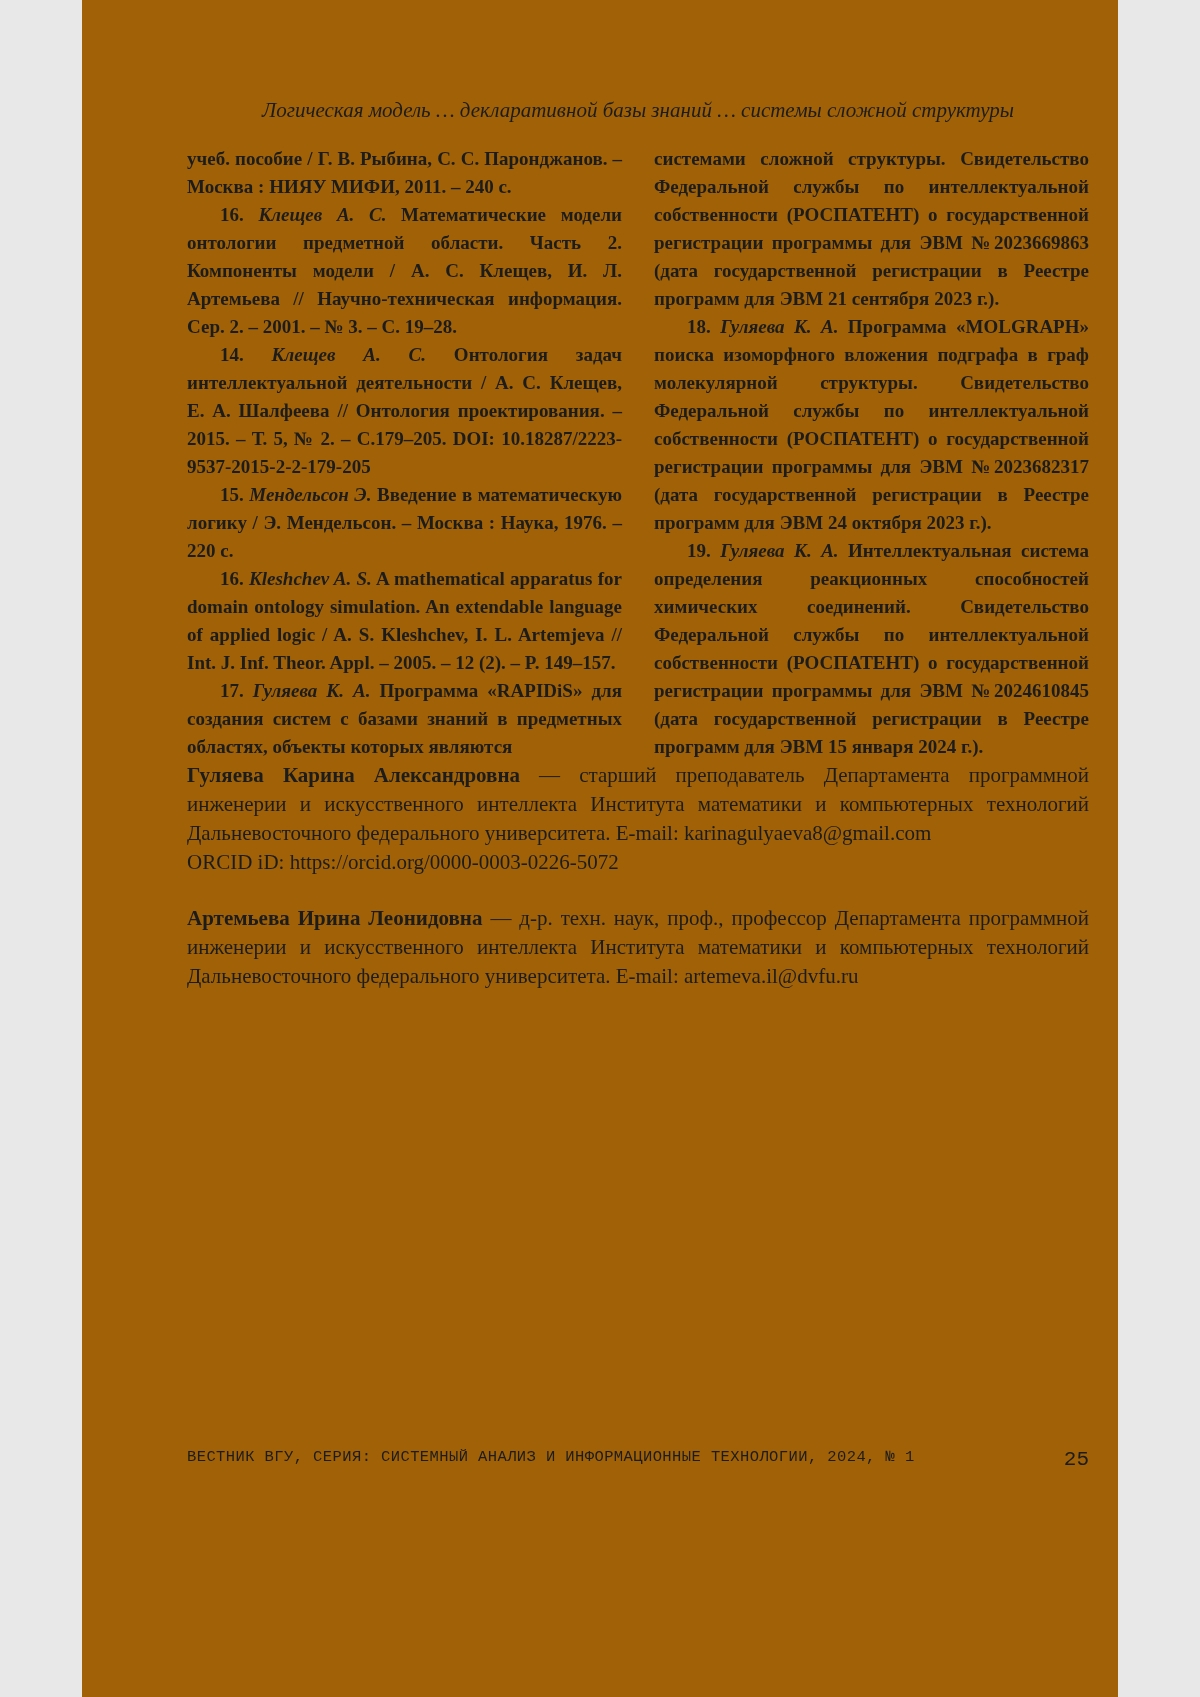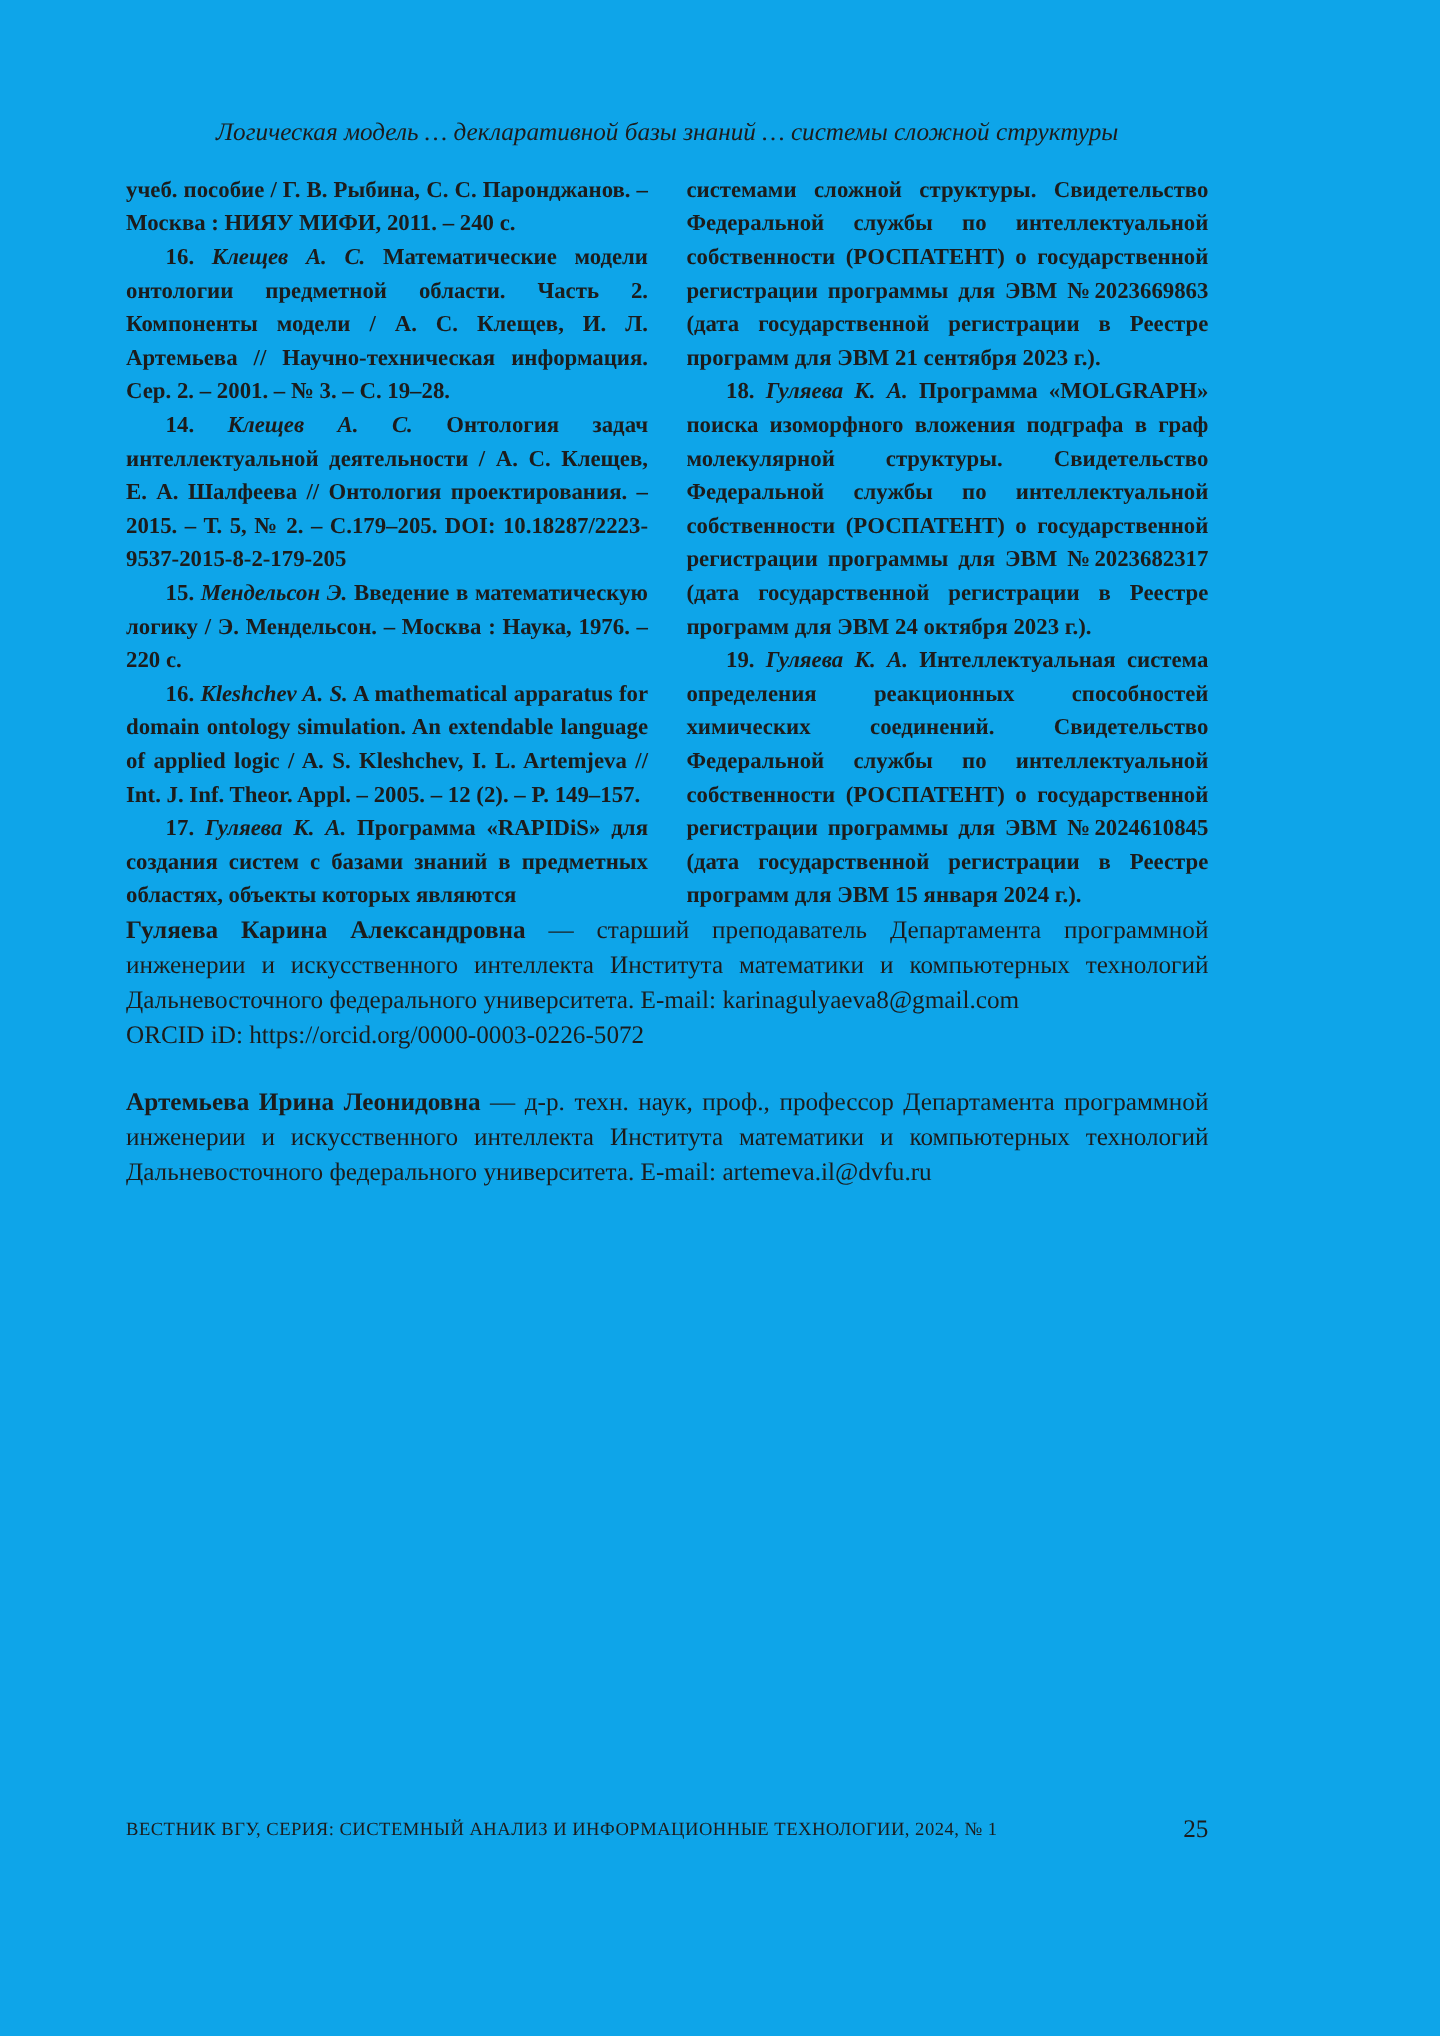--- a/index.html
+++ b/index.html
@@ -1,22 +1,22 @@
 <!DOCTYPE html>
 <html lang="ru"><head>
 <meta charset="utf-8">
 <style>
   * { margin: 0; padding: 0; box-sizing: border-box; }
   html, body { background: #e8e8e8; }
   .page {
-    width: 1200px;
+    width: 1036px;
     height: 1697px;
     margin: 0 auto;
     position: relative;
-    background: #0ea5e9;
+    background: #a16207;
     font-family: "Liberation Serif", "DejaVu Serif", serif;
     color: #1c1c1c;
   }
   .content {
     position: absolute;
     left: 105px;
     top: 96px;
     width: 902px;
   }
   .running-head {
@@ -41,45 +41,46 @@
   span.bold { font-weight: bold; }
   .authors {
     font-size: 21px;
     line-height: 29px;
     text-align: justify;
   }
   .author-block { margin-bottom: 27px; }
   .footer {
     position: absolute;
     left: 105px;
-    top: 1512px;
+    top: 1448px;
     width: 902px;
     display: flex;
     justify-content: space-between;
-    align-items: center;
+    align-items: flex-start;
+    font-family: Liberation Mono, monospace;
   }
   .journal {
     font-size: 15.5px;
     letter-spacing: 0.4px;
   }
   .pagenum { font-size: 21px; }
 </style>
 </head>
 <body>
 
 <div class="page">
   <div class="content">
 
     <div class="running-head">Логическая модель … декларативной базы знаний … системы сложной структуры</div>
 
     <div class="columns">
       <div class="col">
         <p class="ref cont"><span>учеб. пособие / Г. В. Рыбина, С. С. Паронджанов. – Москва : НИЯУ МИФИ, 2011. – 240 с.</span></p>
         <p class="ref"><span>16. </span><span class="italic">Клещев А. С.</span><span> Математические модели онтологии предметной области. Часть 2. Компоненты модели / А. С. Клещев, И. Л. Артемьева // Научно-техническая информация. Сер. 2. – 2001. – № 3. – С. 19–28.</span></p>
-        <p class="ref"><span>14. </span><span class="italic">Клещев А. С.</span><span> Онтология задач интеллектуальной деятельности / А. С. Клещев, Е. А. Шалфеева // Онтология проектирования. – 2015. – Т. 5, № 2. – С.179–205. DOI: 10.18287/2223-9537-2015-8-2-179-205</span></p>
+        <p class="ref"><span>14. </span><span class="italic">Клещев А. С.</span><span> Онтология задач интеллектуальной деятельности / А. С. Клещев, Е. А. Шалфеева // Онтология проектирования. – 2015. – Т. 5, № 2. – С.179–205. DOI: 10.18287/2223-9537-2015-2-2-179-205</span></p>
         <p class="ref"><span>15. </span><span class="italic">Мендельсон Э.</span><span> Введение в математическую логику / Э. Мендельсон. – Москва : Наука, 1976. – 220 с.</span></p>
         <p class="ref"><span>16. </span><span class="italic">Kleshchev A. S.</span><span> A mathematical apparatus for domain ontology simulation. An extendable language of applied logic / A. S. Kleshchev, I. L. Artemjeva // Int. J. Inf. Theor. Appl. – 2005. – 12 (2). – P. 149–157.</span></p>
         <p class="ref"><span>17. </span><span class="italic">Гуляева К. А.</span><span> Программа «RAPIDiS» для создания систем с базами знаний в предметных областях, объекты которых являются</span></p>
       </div>
       <div class="col">
         <p class="ref cont"><span>системами сложной структуры. Свидетельство Федеральной службы по интеллектуальной собственности (РОСПАТЕНТ) о государственной регистрации программы для ЭВМ №2023669863 (дата государственной регистрации в Реестре программ для ЭВМ 21 сентября 2023 г.).</span></p>
         <p class="ref"><span>18. </span><span class="italic">Гуляева К. А.</span><span> Программа «MOLGRAPH» поиска изоморфного вложения подграфа в граф молекулярной структуры. Свидетельство Федеральной службы по интеллектуальной собственности (РОСПАТЕНТ) о государственной регистрации программы для ЭВМ №2023682317 (дата государственной регистрации в Реестре программ для ЭВМ 24 октября 2023 г.).</span></p>
         <p class="ref"><span>19. </span><span class="italic">Гуляева К. А.</span><span> Интеллектуальная система определения реакционных способностей химических соединений. Свидетельство Федеральной службы по интеллектуальной собственности (РОСПАТЕНТ) о государственной регистрации программы для ЭВМ №2024610845 (дата государственной регистрации в Реестре программ для ЭВМ 15 января 2024 г.).</span></p>
       </div>
     </div>

